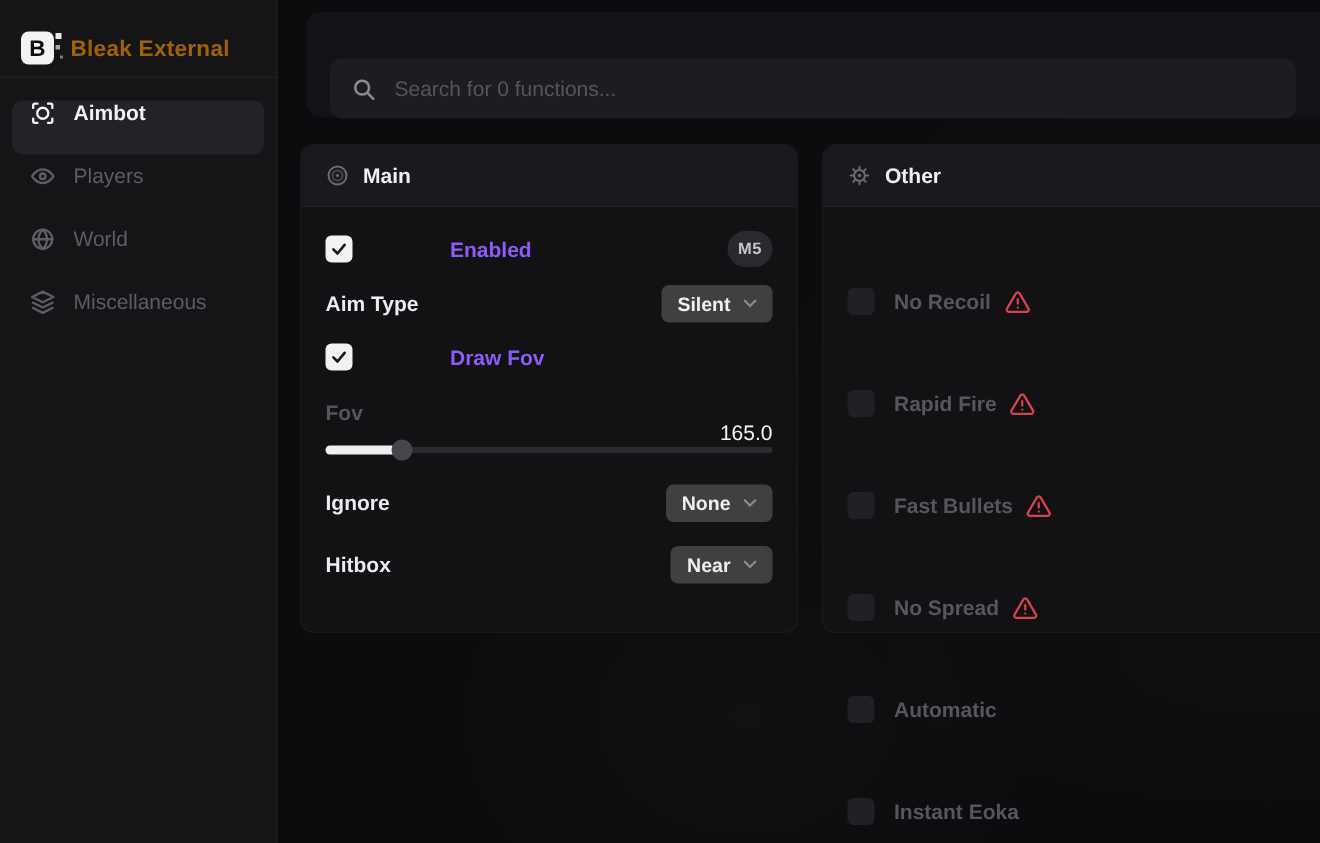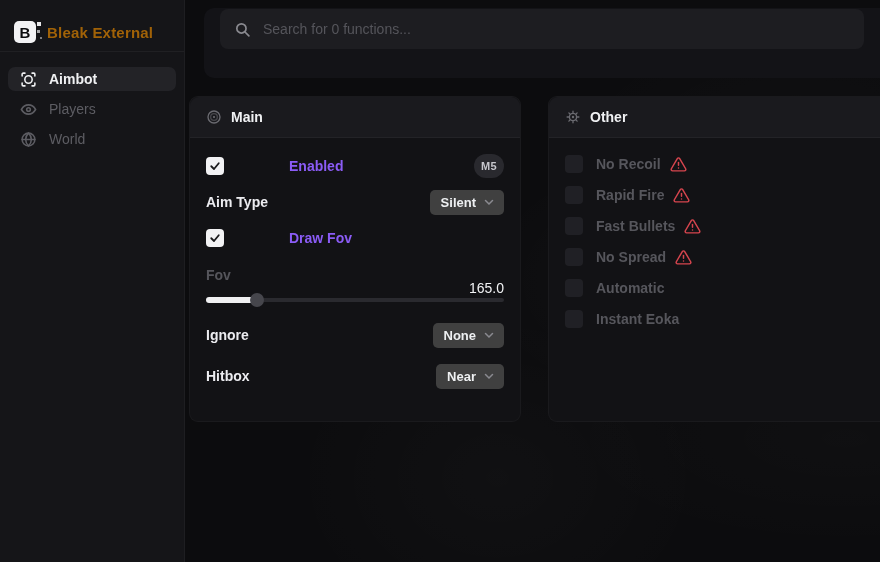--- a/index.html
+++ b/index.html
@@ -22,56 +22,56 @@
   }
   .logo span { color:#0b0b0d; font-weight:bold; font-size:15px; line-height:1; }
   .logo i { position:absolute; background:#e8e8ea; }
   .logo i.g1 { width:4px; height:4px; right:-5px; top:1px; }
   .logo i.g2 { width:3px; height:3px; right:-4px; top:9px; opacity:.7; }
   .logo i.g3 { width:2px; height:2px; right:-6px; top:16px; opacity:.5; }
   .brand-title { font-size:15px; font-weight:600; letter-spacing:.2px; color:#a16207; }
   .side-divider { height:1px; background:rgba(255,255,255,0.05); margin:0; }
   .nav { padding:15px 8px 0 8px; display:flex; flex-direction:column; gap:6px; }
   .nav-item {
-    display:flex; align-items:center; gap:12px; height:24px; padding:0 12px;
+    display:flex; gap:12px; height:36px; padding:0 12px;
     border-radius:7px; color:#5d5d63; font-size:14px; font-weight:500; cursor:pointer;
   }
   .nav-item.active { background:#232327; color:#f0f1f3; font-weight:600; }
   .nav-item .ic { display:flex; width:17px; height:17px; flex:0 0 auto; }
   
   .content {
     position:absolute; left:185px; top:0; right:0; bottom:0;
     background:
       radial-gradient(ellipse 260px 180px at 68% 50%, rgba(255,255,255,0.022), rgba(255,255,255,0) 70%),
       radial-gradient(ellipse 340px 220px at 88% 30%, rgba(255,255,255,0.018), rgba(255,255,255,0) 70%),
       radial-gradient(ellipse 300px 240px at 45% 85%, rgba(255,255,255,0.02), rgba(255,255,255,0) 70%),
       radial-gradient(ellipse 420px 160px at 95% 78%, rgba(255,255,255,0.016), rgba(255,255,255,0) 70%),
       #0c0c0e;
   }
   .search-outer {
     position:absolute; left:19px; top:8px; right:-12px; height:70px;
     background:#131317; border-radius:10px;
   }
   .search-inner {
-    position:absolute; left:16px; top:1px; height:40px; width:644px;
+    position:absolute; left:16px; top:31px; height:40px; width:644px;
     background:#1d1d21; border-radius:8px;
     display:flex; align-items:center; gap:12px; padding:0 14px;
   }
   .search-inner .ic { display:flex; width:17px; height:17px; flex:0 0 auto; color:#8a8a90; }
   .search-inner input {
     background:transparent; border:none; outline:none; width:100%;
     font-family:inherit; font-size:14px; color:#c9c9cf;
   }
   .search-inner input::placeholder { color:#55555b; }
   
   .panel {
     position:absolute; top:96px; height:326px;
     background:#121215; border:1px solid rgba(255,255,255,0.035); border-radius:9px;
   }
-  .panel.main  { left:4px; width:332px; }
+  .panel.main  { left:15px; width:332px; }
   .panel.other { left:363px; width:348px; }
   .panel-header {
     height:41px; background:#1a1a1e; border-radius:9px 9px 0 0;
     border-bottom:1px solid rgba(255,255,255,0.045);
     display:flex; align-items:center; gap:9px; padding:0 16px;
   }
   .panel-header .ic { display:flex; width:16px; height:16px; color:#6b6b71; }
   .panel-title { font-size:14px; font-weight:600; color:#f0f1f3; }
   .panel-body { padding:14px 16px 0 16px; display:flex; flex-direction:column; }
   
@@ -106,21 +106,21 @@
     position:absolute; left:0; right:0; top:5px; height:4px; border-radius:2px; background:#2a2a2f;
   }
   .slider-fill {
     position:absolute; left:0; top:4px; height:6px; border-radius:3px; background:#f0f0f2; width:17%;
   }
   .slider-thumb {
     position:absolute; top:0; width:14px; height:14px; border-radius:50%;
     background:#46464c; margin-left:-7px; left:17%;
   }
   
-  .other-row { display:flex; align-items:center; height:22px; margin-bottom:9px; }
+  .other-row { display:flex; align-items:center; height:22px; margin-bottom:9px;margin-top:37px; }
   .other-label { font-size:14px; font-weight:600; color:#56565c; margin-left:13px; }
   .warn { display:flex; width:17px; height:17px; margin-left:9px; color:#d6454e; }
 </style>
 </head>
 <body>
 
 <div class="app">
 
   <div class="sidebar">
     <div class="brand">
@@ -162,20 +162,30 @@
         <span class="ic">
           <svg viewBox="0 0 24 24" fill="none" stroke="currentColor" stroke-width="2.2" stroke-linecap="round">
             <circle cx="12" cy="12" r="9"></circle>
             <path d="M3 12h18"></path>
             <path d="M12 3c2.6 2.4 4 5.6 4 9s-1.4 6.6-4 9c-2.6-2.4-4-5.6-4-9s1.4-6.6 4-9Z"></path>
           </svg>
         </span>
         <span>World</span>
       </div>
 
+      <div class="nav-item">
+        <span class="ic">
+          <svg viewBox="0 0 24 24" fill="none" stroke="currentColor" stroke-width="2.2" stroke-linejoin="round">
+            <path d="M12 2 22 7l-10 5L2 7l10-5Z"></path>
+            <path d="M2 12l10 5 10-5"></path>
+            <path d="M2 17l10 5 10-5"></path>
+          </svg>
+        </span>
+        <span>Miscellaneous</span>
+      </div>
 
     </div>
   </div>
 
   <div class="content">
 
     <div class="search-outer">
       <div class="search-inner">
         <span class="ic">
           <svg viewBox="0 0 24 24" fill="none" stroke="currentColor" stroke-width="2.4" stroke-linecap="round">

